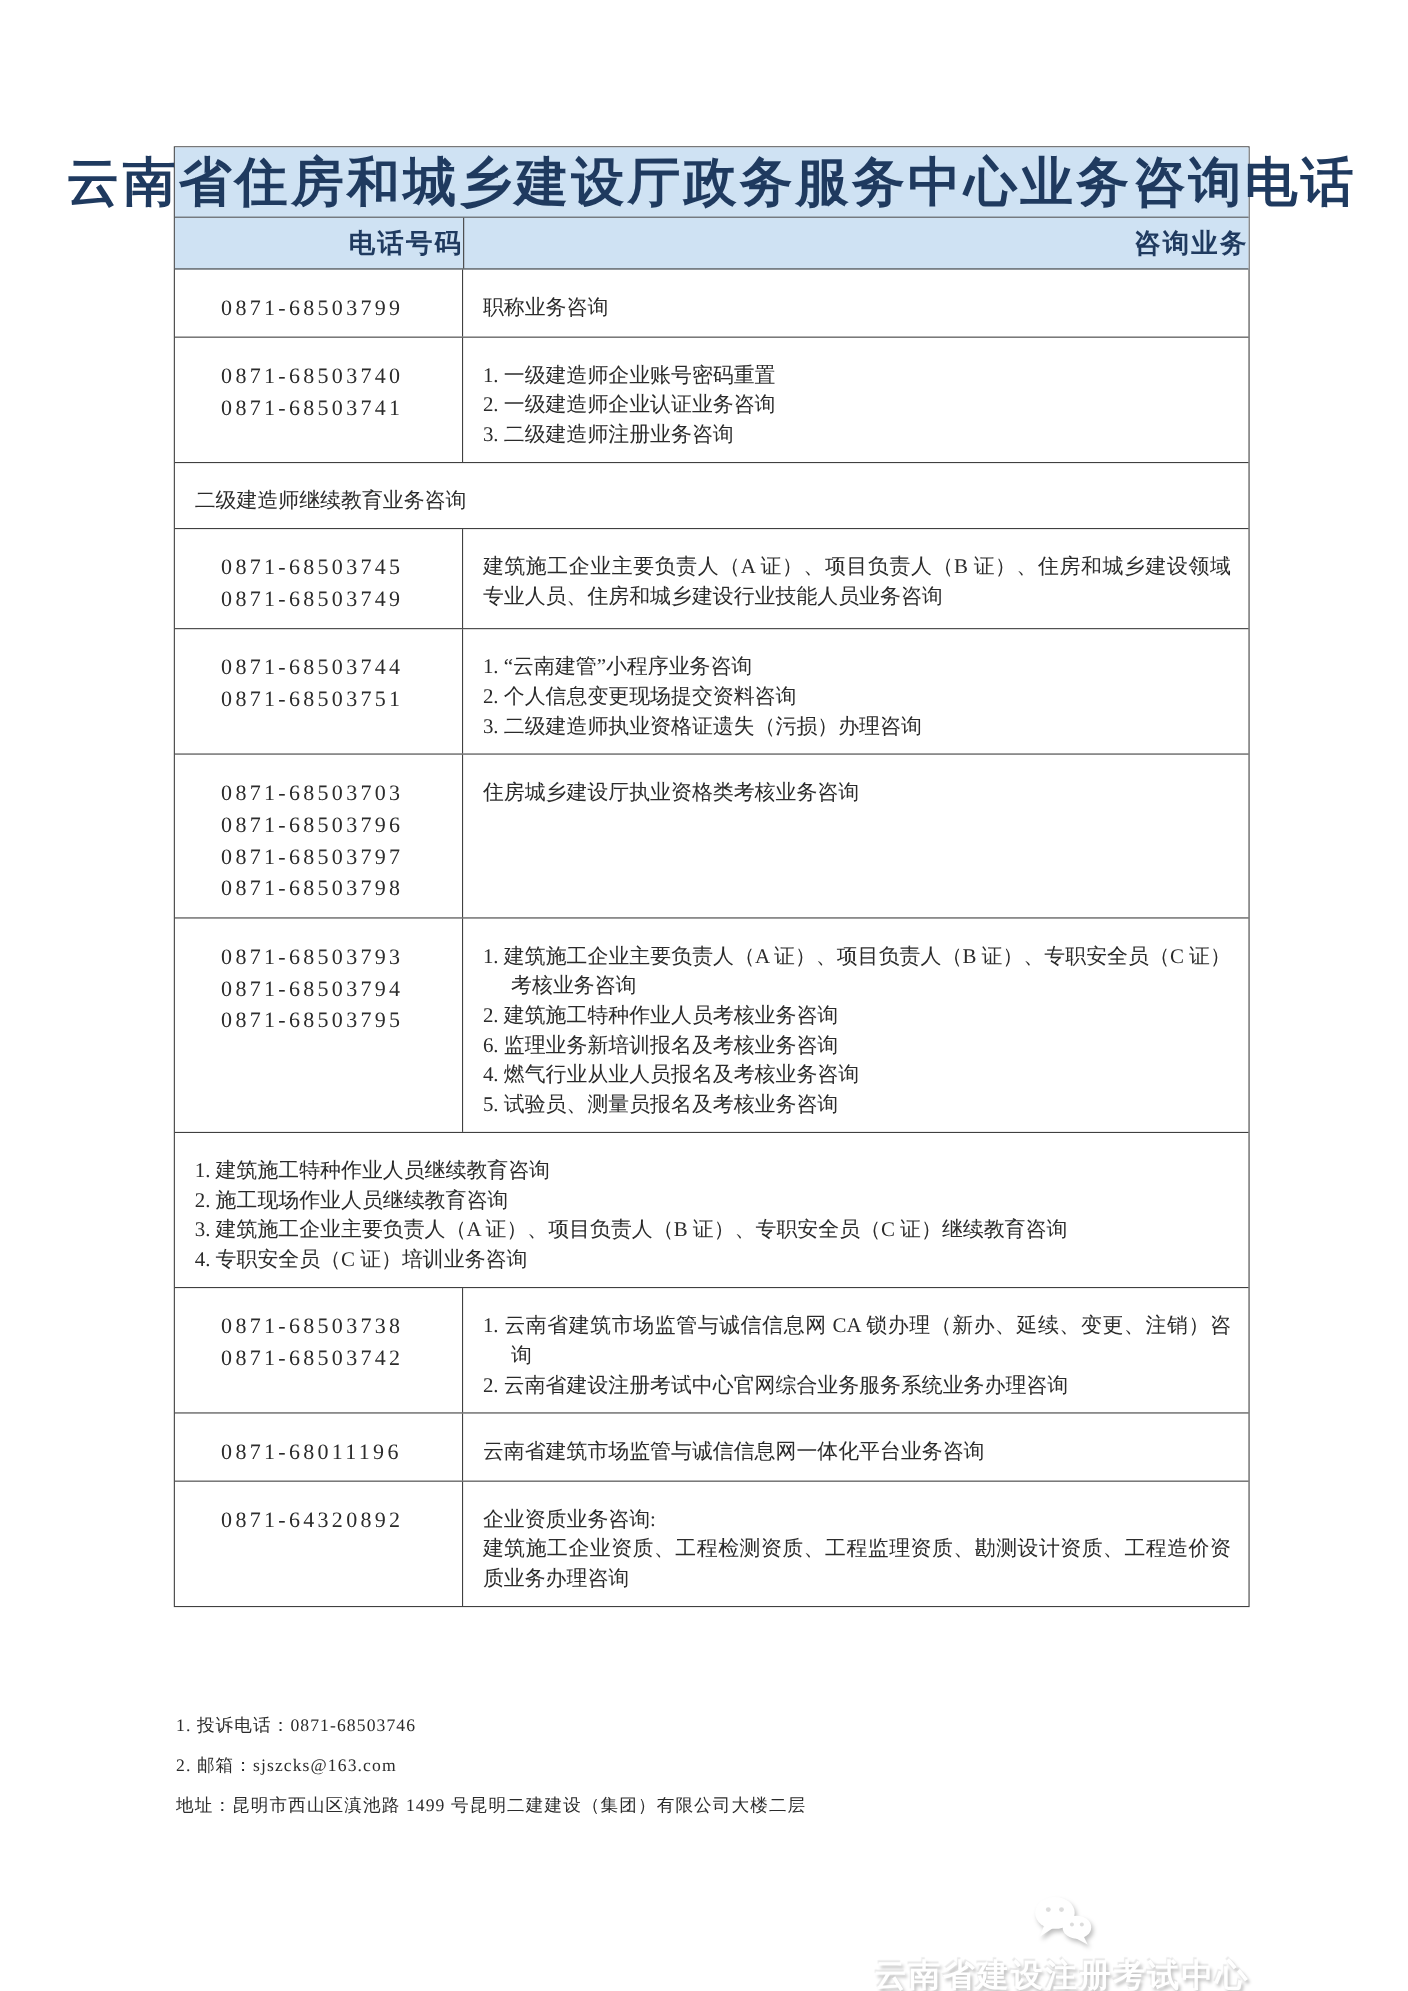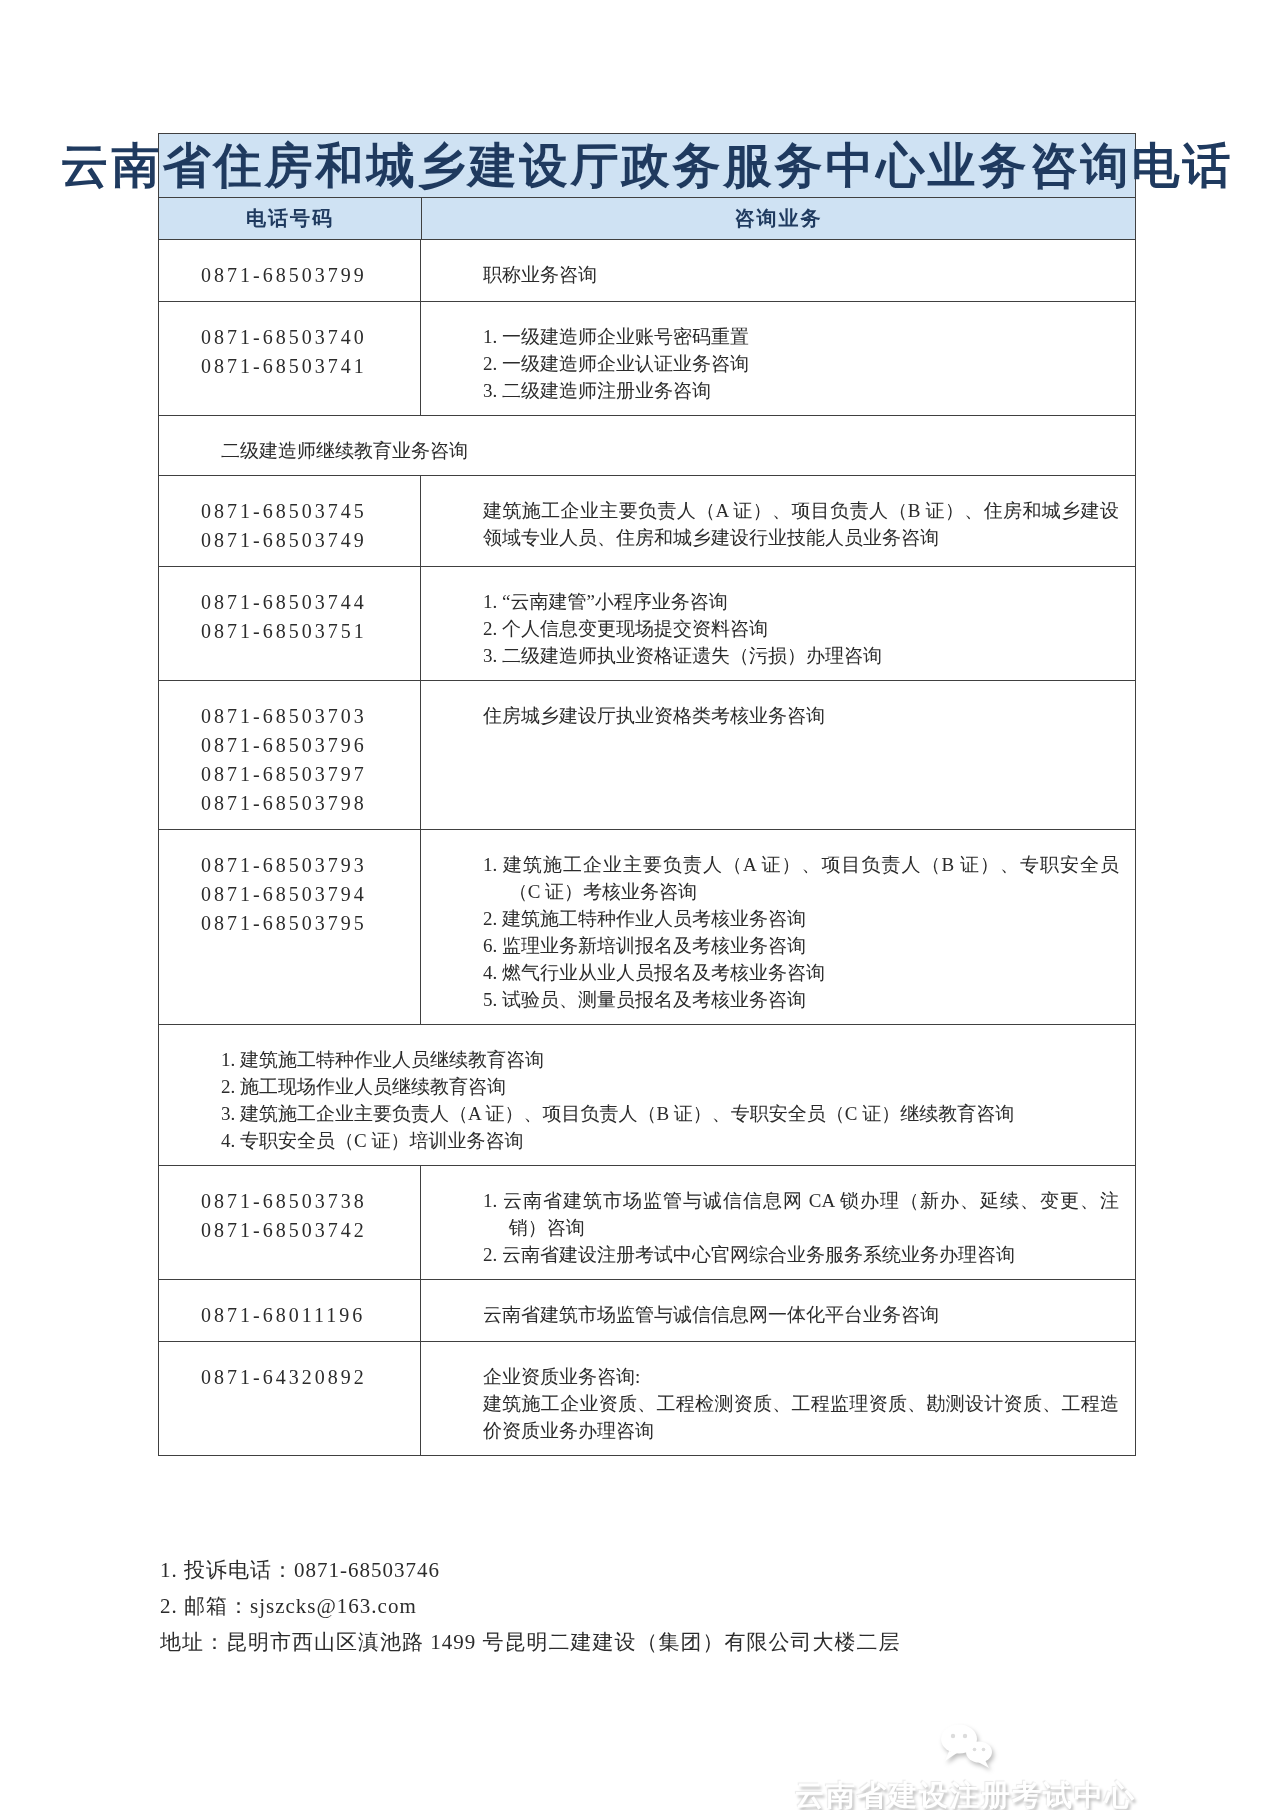--- a/index.html
+++ b/index.html
@@ -27,22 +27,22 @@
     color:var(--title-text,#1f3a5f);
     white-space:nowrap;
   }
   .head-row{
     display:flex;
     background:var(--header-bg,#cfe2f3);
     border-bottom:1px solid var(--border,#404040);
   }
   .head-cell{
     padding:7px 0;
-    text-align:center;
-    font-size:20px;font-weight:bold;
+    text-align:right;
+    font-size:24px;font-weight:bold;
     letter-spacing:2px;
     color:var(--title-text,#1f3a5f);
   }
   .head-cell.c1{width:262px;border-right:1px solid var(--border,#404040);}
   .head-cell.c2{flex:1;}
   .row{
     display:flex;
     border-bottom:1px solid var(--border,#404040);
   }
   .row:last-child{border-bottom:none;}
@@ -57,29 +57,29 @@
     padding-left:42px;box-sizing:border-box;
     font-size:20px;letter-spacing:3px;
     line-height:29px;
     white-space:nowrap;
   }
   .cell-service{
     flex:1;
     padding-left:18px;padding-right:16px;
     text-align:justify;
   }
-  .svc-line{min-height:27px;margin-left:44px;}
+  .svc-line{min-height:27px;}
   .svc-line.numbered{
     padding-left:1.35em;
     text-indent:-1.35em;
   }
   .notes{
     position:absolute;
     left:160px;top:1552px;
-    font-size:21px;line-height:36px;
+    font-size:16px;line-height:36px;
     letter-spacing:1px;
     color:var(--body-text,#2b2b2b);
   }
   .watermark{
     position:absolute;
     left:795px;top:1722px;
     display:flex;align-items:center;gap:6px;flex-direction:column;
   }
   .wm-icon{
     width:56px;height:48px;

